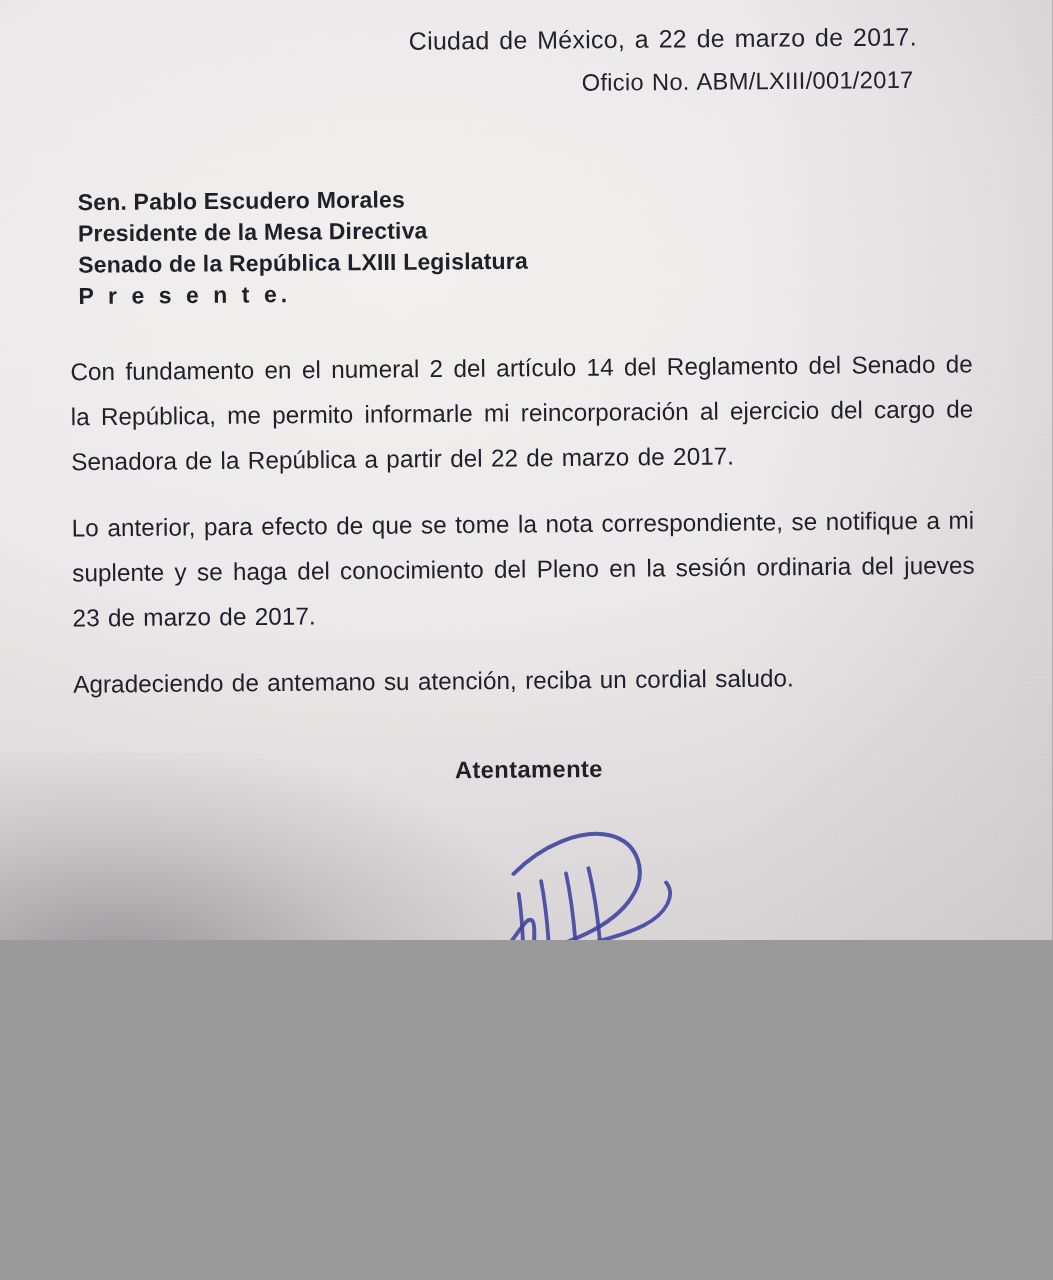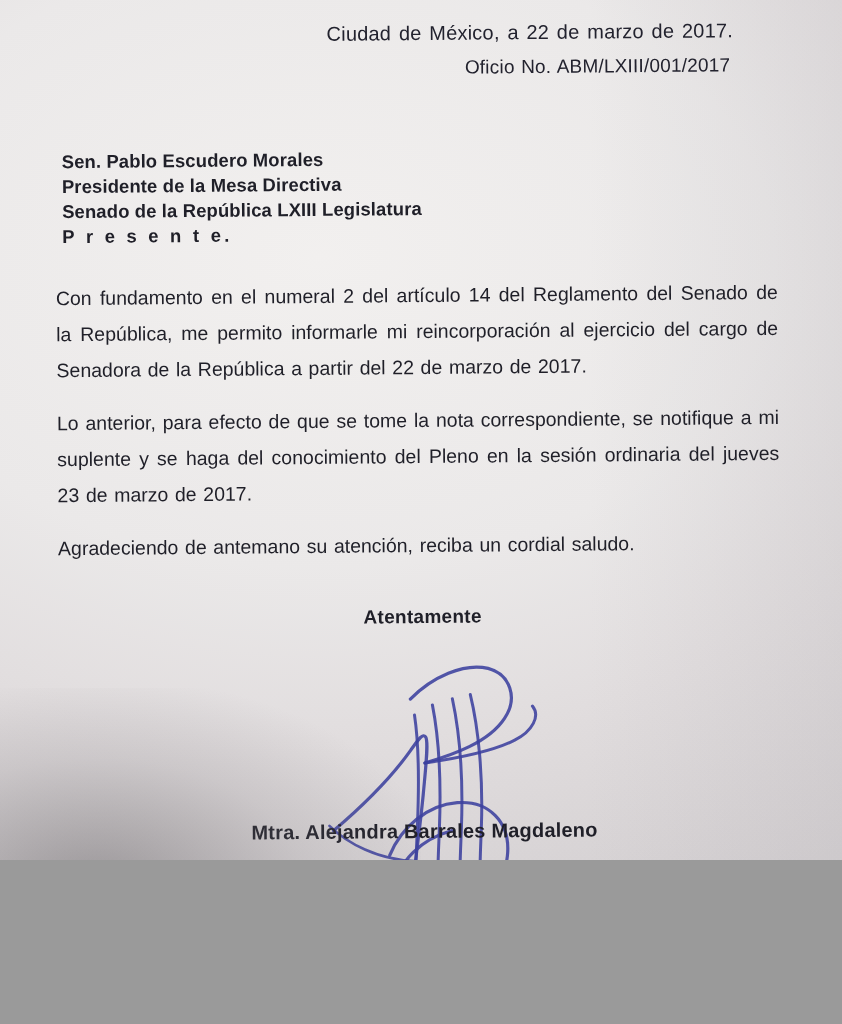--- a/index.html
+++ b/index.html
@@ -11,21 +11,21 @@
     width: 842px;
     height: 1024px;
     overflow: hidden;
     font-family: "Liberation Sans", sans-serif;
   }
 
   
   #paper {
     position: relative;
     width: 842px;
-    height: 860px;
+    height: 752px;
     background:
       radial-gradient(ellipse 120% 80% at 38% 30%, #f3f1f0 0%, #eceaea 45%, #e2dedf 70%, #d4d0d2 100%);
     overflow: hidden;
   }
   
   #paper::after {
     content: "";
     position: absolute;
     left: -5%;
     bottom: -8%;

